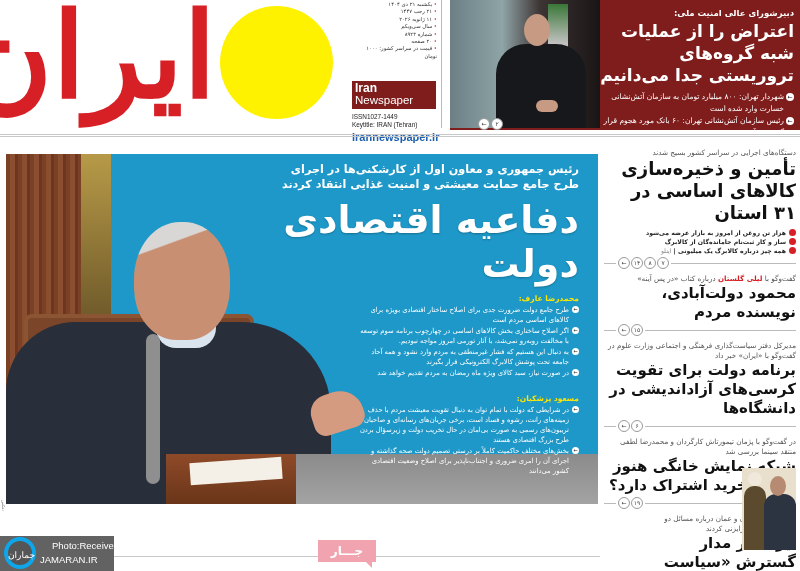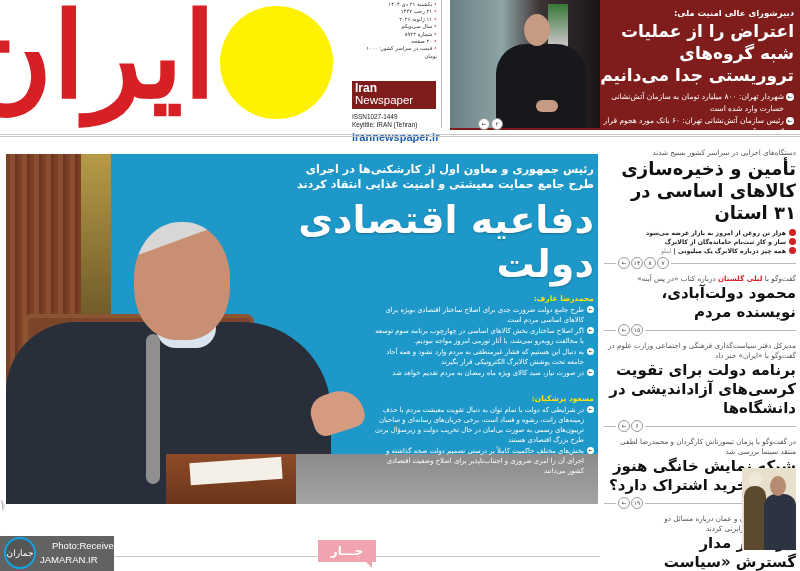--- a/index.html
+++ b/index.html
@@ -62,31 +62,31 @@
   .main .person-body { position: absolute; left: 0; top: 168px; width: 325px; height: 190px; border-radius: 70px 90px 0 0; background: #282e3a; }
   .main .shirt { position: absolute; left: 150px; top: 168px; width: 60px; height: 26px; background: #d9e4ee; border-radius: 0 0 20px 20px; }
   .main .hand { position: absolute; left: 305px; top: 238px; width: 52px; height: 40px; border-radius: 18px 24px 12px 12px; background: #d49b80; transform: rotate(-18deg); }
   .main .mic { position: absolute; left: 140px; top: 180px; width: 14px; height: 150px; background: #8f8f8f; border-radius: 7px; }
   .main .mic-base { position: absolute; left: 0; top: 292px; width: 160px; height: 58px; background: #787878; }
   .main .mic-base .brand { position: absolute; left: 50px; top: 8px; color: #9d9d9d; font-family: "Liberation Sans", sans-serif; font-weight: bold; font-size: 11px; letter-spacing: 1px; }
   .main .desk { position: absolute; left: 160px; top: 300px; width: 432px; height: 50px; background: linear-gradient(180deg, #8e4a29, #6a3519); }
   .main .desk-gray { position: absolute; left: 290px; top: 300px; width: 302px; height: 50px; background: linear-gradient(180deg, #8b8b8b, #a3a3a3); }
   .main .papers { position: absolute; left: 184px; top: 306px; width: 92px; height: 22px; background: #f4efe7; transform: rotate(-4deg); }
 
-  .main-text { position: absolute; right: 4px; top: 8px; width: 380px; direction: rtl; text-align: right; color: #fff; }
+  .main-text { position: absolute; right: 19px; top: 8px; width: 380px; direction: rtl; text-align: right; color: #fff; }
   .main-kicker { font-size: 11.2px; font-weight: bold; line-height: 15px; color: #fff; }
   .main-headline { font-size: 38px; font-weight: bold; line-height: 44px; margin-top: 6px; letter-spacing: -1px; color: #fff; text-shadow: 0 1px 2px rgba(0,0,0,.25); }
   .quote-block { width: 220px; margin-right: 0; margin-left: auto; margin-top: 16px; }
   .quote-speaker { font-size: 7.5px; font-weight: bold; color: #ffe600; margin-bottom: 2px; }
   .quote-list { list-style: none; font-size: 6.8px; line-height: 10px; color: #fff; }
   .quote-list li { position: relative; padding-right: 10px; margin-bottom: 1px; }
   .quote-list .bullet-ico { top: 1px; width: 7px; height: 7px; line-height: 7px; font-size: 5px; }
 
   .credit { position: absolute; left: 0; top: 536px; width: 114px; height: 35px; background: rgba(70,70,70,.85); color: #fff; font-family: "Liberation Sans", sans-serif; }
-  .credit .logo { position: absolute; left: 4px; top: 1px; width: 32px; height: 32px; border-radius: 50%; border: 2px solid #0ea5e9; background: #555; font-size: 9px; line-height: 28px; text-align: center; }
+  .credit .logo { position: absolute; left: 4px; top: 1px; width: 32px; height: 32px; border-radius: 50%; border: 4px solid #0ea5e9; background: #555; font-size: 9px; line-height: 28px; text-align: center; }
   .credit .l1 { position: absolute; left: 52px; top: 4px; font-size: 9.5px; }
   .credit .l2 { position: absolute; left: 40px; top: 18px; font-size: 9.5px; }
   .side-credit { position: absolute; left: 0; top: 500px; width: 6px; height: 40px; font-size: 4px; color: #666; writing-mode: vertical-rl; }
 
   .rule-bottom { position: absolute; left: 114px; top: 556px; width: 486px; height: 2px; border-top: 1px solid #c8c8c8; }
   .jar-badge { position: absolute; left: 318px; top: 540px; width: 58px; height: 22px; background: #f1a4b0; color: #fff; font-weight: bold; font-size: 12px; line-height: 22px; text-align: center; direction: rtl; }
   .jar-badge::after { content: ""; position: absolute; right: 4px; bottom: -6px; border-left: 6px solid transparent; border-top: 6px solid #f1a4b0; }
 
   
   .right-col { position: absolute; left: 604px; top: 148px; width: 192px; height: 423px; direction: rtl; text-align: right; }

